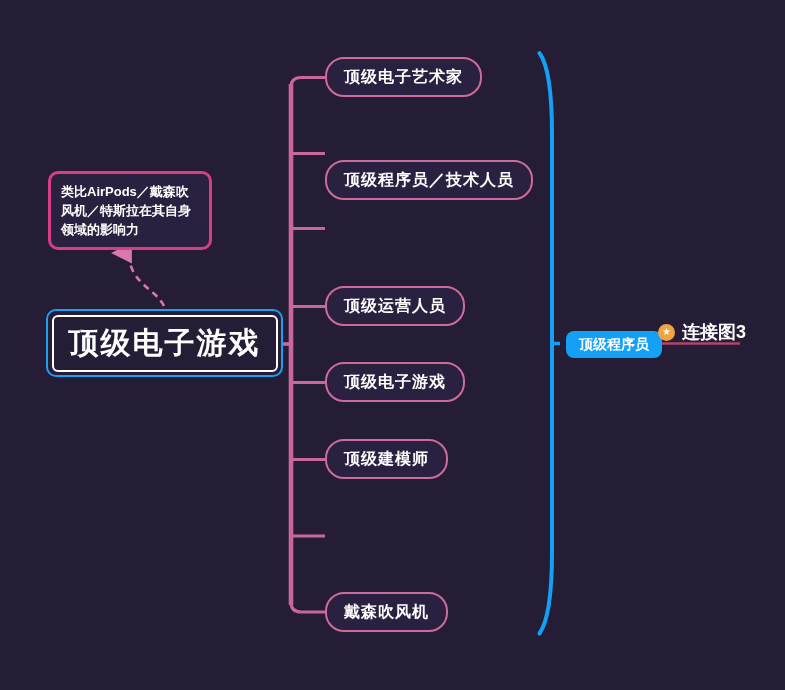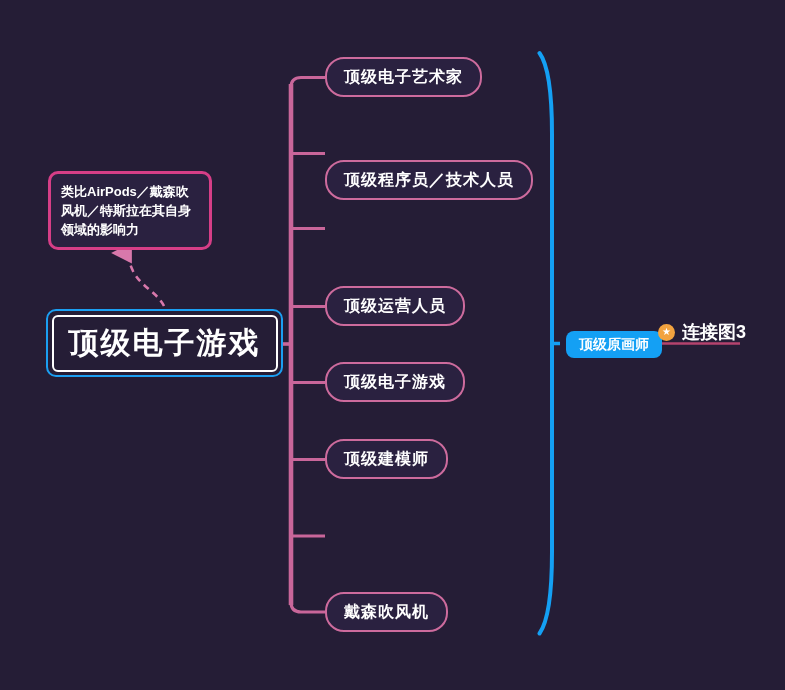--- a/index.html
+++ b/index.html
@@ -182,21 +182,21 @@
     <span>顶级电子游戏</span>
   </div>
   <div class="branch b5">
     <span>顶级建模师</span>
   </div>
   <div class="branch b7">
     <span>戴森吹风机</span>
   </div>
 
   <div class="summary-topic">
-    <span>顶级原画师</span>
+    <span>顶级程序员</span>
   </div>
 
   <div class="link-label">
     <span class="link-icon">★</span>
     <span class="link-text">连接图3</span>
   </div>
 
 </div>
 
 </body></html>

